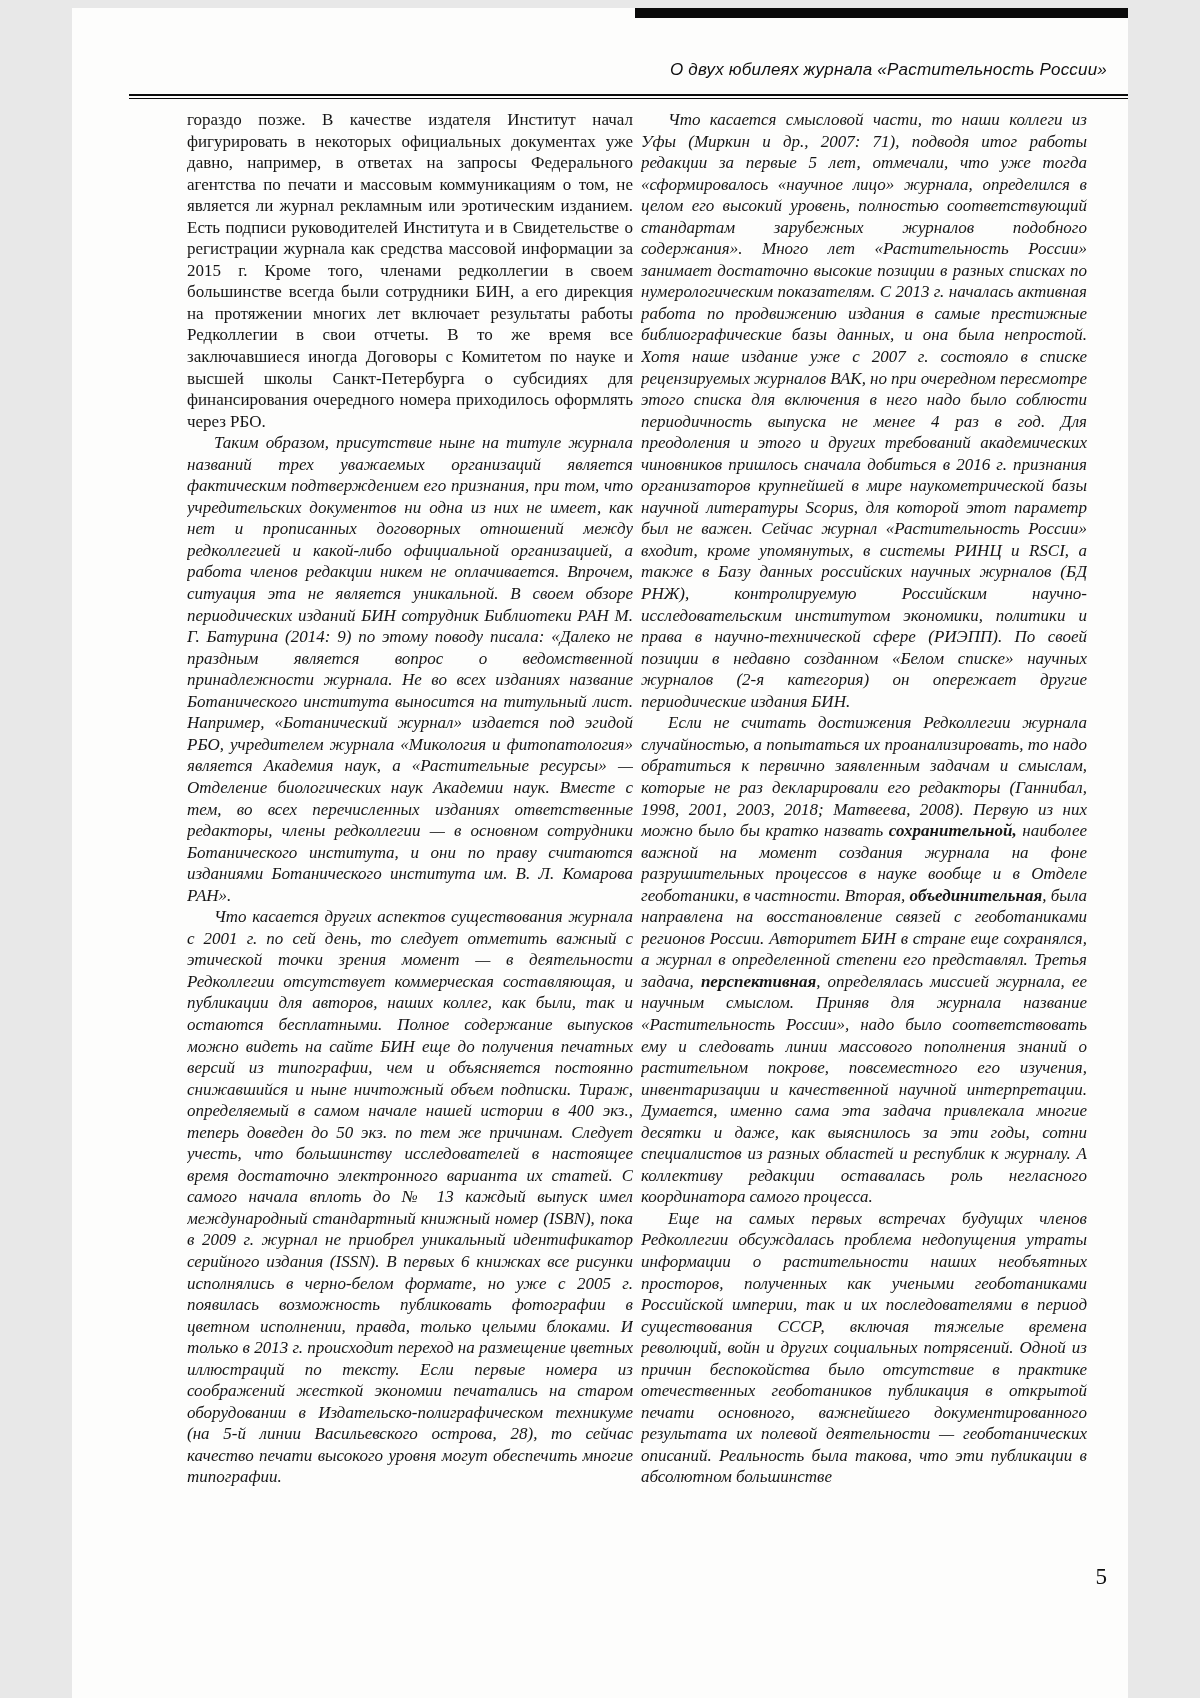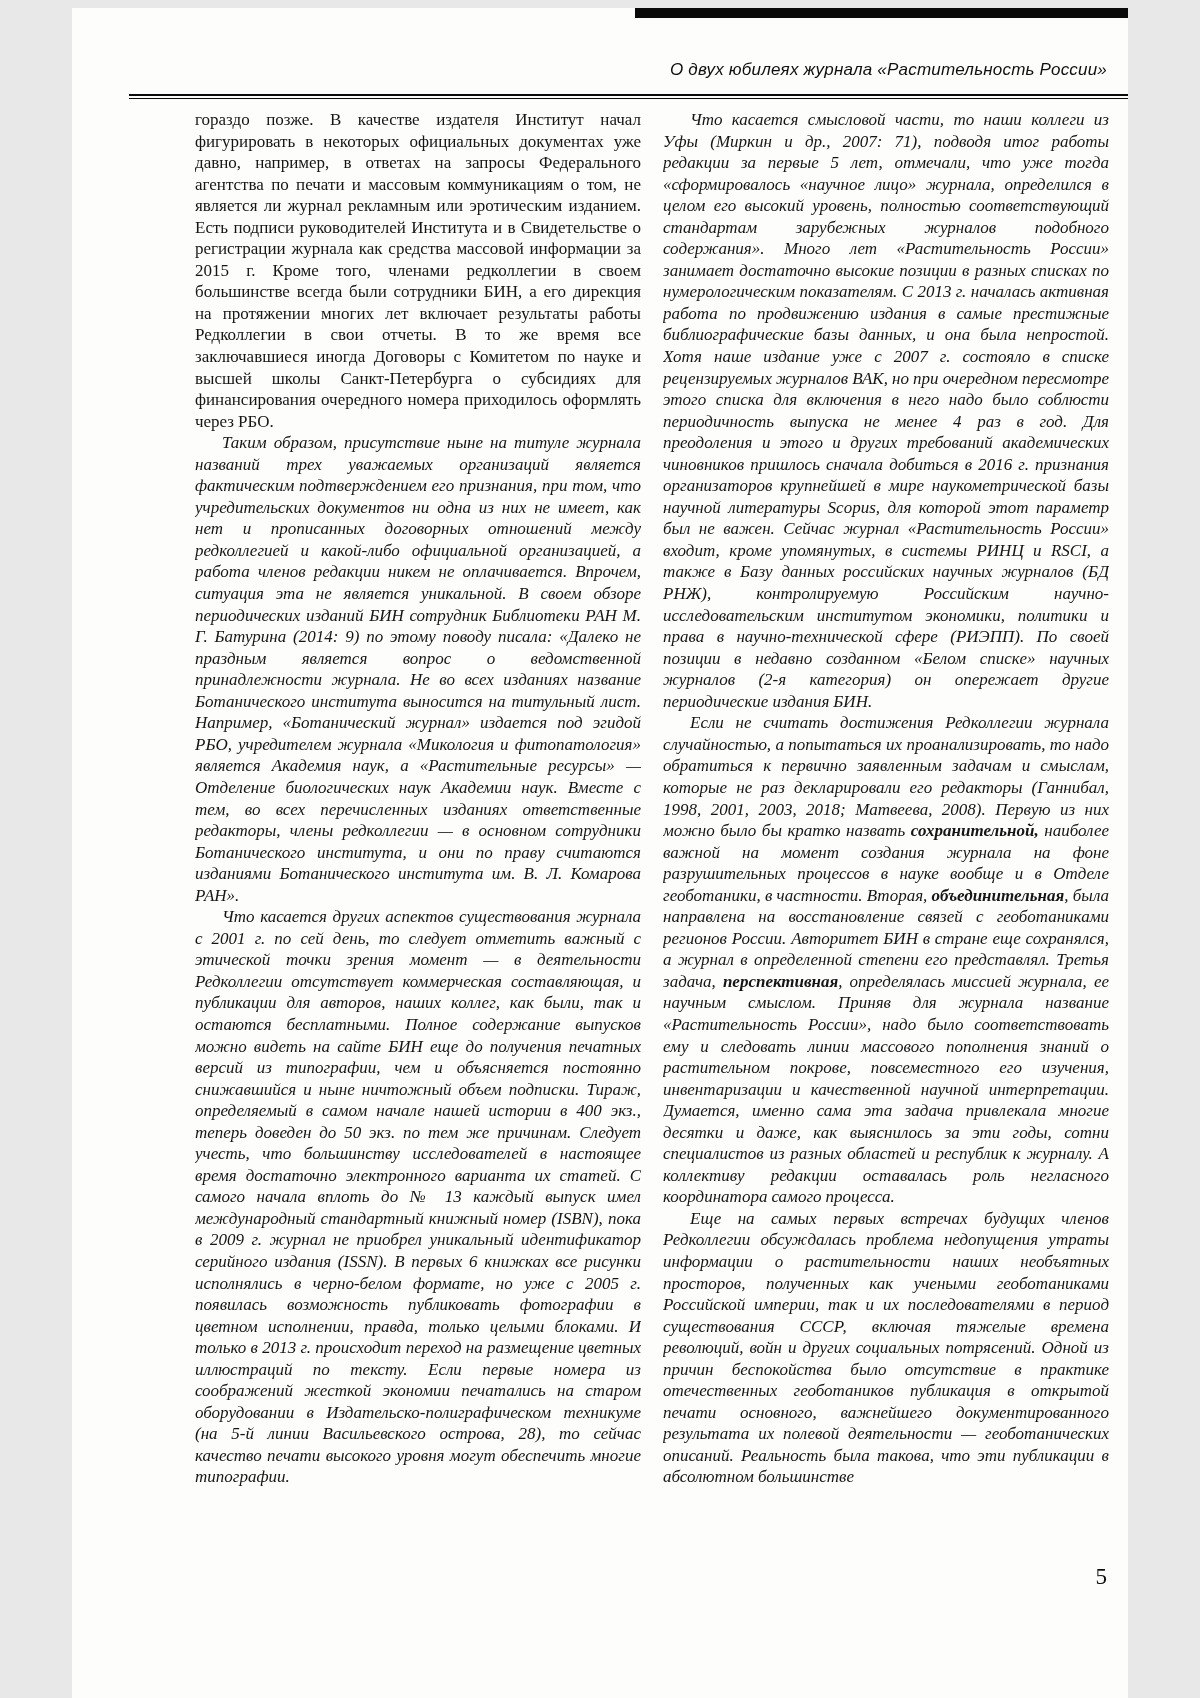--- a/index.html
+++ b/index.html
@@ -53,25 +53,25 @@
     width: 1078px;
     height: 0;
     border-top: 2.5px solid #0c0c0c;
     border-bottom: 1px solid #0c0c0c;
     padding-top: 1.5px;
     box-sizing: content-box;
   }
   .columns {
     position: absolute;
     top: 101px;
-    left: 123px;
+    left: 115px;
     width: 914px;
     height: 1470px;
     display: flex;
-    column-gap: 22px;
+    column-gap: 8px;
     overflow: hidden;
   }
   .col {
     width: 446px;
     flex: 0 0 446px;
     overflow: hidden;
   }
   .col p {
     margin: 0;
     font-size: 17px;

